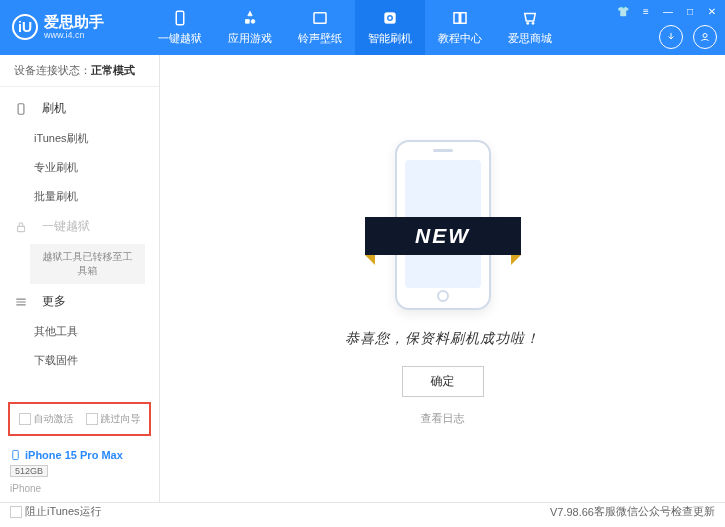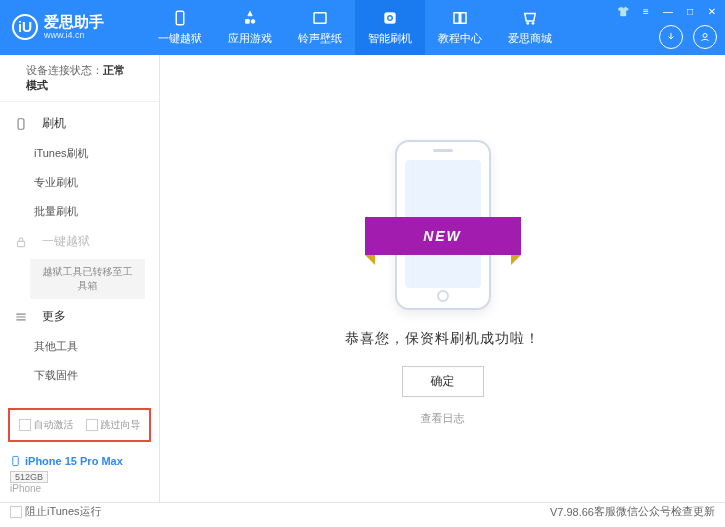--- a/index.html
+++ b/index.html
@@ -19,51 +19,51 @@
 .nav-icon svg { width: 18px; height: 18px; fill: #fff; stroke: #fff; }
 
 .window-ctrls { position: absolute; right: 6px; top: 4px; display: flex; gap: 8px; align-items: center; }
 .win-btn { width: 14px; height: 14px; cursor: pointer; display: flex; align-items: center; justify-content: center; color: #fff; font-size: 10px; }
 .header-right { position: absolute; right: 8px; bottom: 6px; display: flex; gap: 10px; }
 .circ-btn { width: 24px; height: 24px; border: 1.5px solid #fff; border-radius: 50%; display: flex; align-items: center; justify-content: center; cursor: pointer; }
 .circ-btn svg { width: 12px; height: 12px; fill: none; stroke: #fff; stroke-width: 2; }
 
 .body-area { display: flex; height: 447px; }
 .sidebar { width: 160px; border-right: 1px solid #e5e5e5; display: flex; flex-direction: column; }
-.status-bar { padding: 8px 26px; font-size: 11px; color: #666; border-bottom: 1px solid #eee; }
+.status-bar { padding: 8px 14px; font-size: 11px; color: #666; border-bottom: 1px solid #eee; }
 .status-val { color: #333; font-weight: bold; }
 
 .menu { flex: 1; overflow: auto; padding-top: 6px; }
 .menu-group { padding: 7px 14px; font-size: 12px; color: #333; display: flex; align-items: center; gap: 14px; cursor: pointer; text-align: center; }
 .menu-group.disabled { color: #bbb; }
 .menu-sub { padding: 7px 14px 7px 34px; font-size: 11px; color: #555; cursor: pointer; }
 .menu-sub.active { background: #e8f2ff; color: #2b8afc; border-left: 2px solid #2b8afc; padding-left: 32px; }
 .menu-sub.boxed { background: #f4f4f4; color: #888; margin: 2px 14px 2px 30px; padding: 6px 8px; text-align: center; font-size: 10px; line-height: 1.4; }
 .mg-icon { width: 14px; height: 14px; fill: #888; stroke: #888; }
 
 .checkbox-row { margin: 6px 8px; padding: 8px 6px; border: 2px solid #e74c3c; display: flex; gap: 12px; align-items: center; font-size: 10px; color: #999; justify-content: center; }
 .cbx { width: 12px; height: 12px; border: 1px solid #ccc; display: inline-block; margin-right: 3px; vertical-align: middle; }
 
 .device-info { padding: 6px 10px 8px; font-size: 11px; }
 .device-name { color: #2b8afc; font-weight: bold; display: flex; align-items: center; gap: 4px; }
 .device-badge { display: inline-block; border: 1px solid #ccc; padding: 0 4px; font-size: 9px; color: #666; margin-top: 3px; background: #f5f5f5; }
-.device-type { color: #aaa; font-size: 10px; margin-top: 0; }
+.device-type { color: #aaa; font-size: 10px; margin-top: 6px; }
 
 .main { flex: 1; display: flex; flex-direction: column; align-items: center; justify-content: center; position: relative; }
 .phone-illus { position: relative; width: 140px; height: 190px; }
 .phone-body { position: absolute; left: 22px; top: 8px; width: 96px; height: 170px; background: #fff; border: 2px solid #d0dae8; border-radius: 14px; box-shadow: 0 4px 12px rgba(0,0,0,0.08); }
 .phone-screen { position: absolute; left: 8px; top: 18px; right: 8px; bottom: 20px; background: #eaf3ff; border-radius: 4px; }
 .phone-btn { position: absolute; bottom: 6px; left: 50%; transform: translateX(-50%); width: 12px; height: 12px; border: 2px solid #d0dae8; border-radius: 50%; }
 .phone-speaker { position: absolute; top: 7px; left: 50%; transform: translateX(-50%); width: 20px; height: 3px; background: #d0dae8; border-radius: 2px; }
-.new-banner { position: absolute; top: 85px; left: -8px; right: -8px; height: 38px; background: #a21caf; display: flex; align-items: center; justify-content: center; font-size: 14px; font-weight: 900; color: #fff; letter-spacing: 2px; font-style: italic; }
+.new-banner { position: absolute; top: 85px; left: -8px; right: -8px; height: 38px; background: #0f172a; display: flex; align-items: center; justify-content: center; font-size: 21px; font-weight: 900; color: #fff; letter-spacing: 2px; font-style: italic; }
 .new-banner::before, .new-banner::after { content: ""; position: absolute; top: 100%; border: 5px solid transparent; }
 .new-banner::before { left: 0; border-top-color: #d9a61f; border-right-color: #d9a61f; }
 .new-banner::after { right: 0; border-top-color: #d9a61f; border-left-color: #d9a61f; }
 
-.success-text { margin-top: 8px; font-size: 14px; color: #333; letter-spacing: 1px; }
+.success-text { margin-top: 8px; font-size: 14px; color: #333; letter-spacing: 1px; font-style: italic; }
 .ok-btn { margin-top: 18px; padding: 6px 28px; border: 1px solid #ccc; background: #fff; font-size: 12px; color: #333; cursor: pointer; }
 .view-log { margin-top: 14px; font-size: 11px; color: #999; cursor: pointer; }
 
 .footer { height: 18px; border-top: 1px solid #e5e5e5; display: flex; align-items: center; padding: 0 10px; font-size: 11px; color: #666; justify-content: space-between; }
 .footer-left { display: flex; align-items: center; gap: 4px; }
 .footer-right { display: flex; align-items: center; gap: 0; }
 .footer-link { cursor: pointer; }
 </style>
 </head>
 <body>

